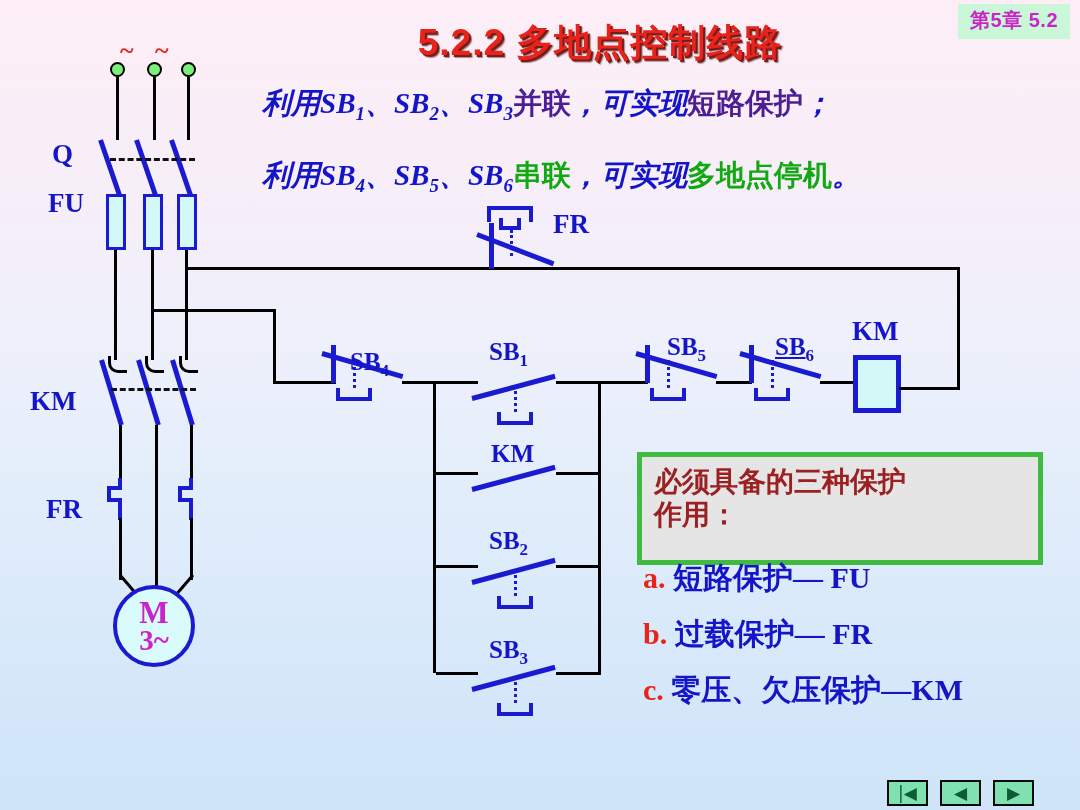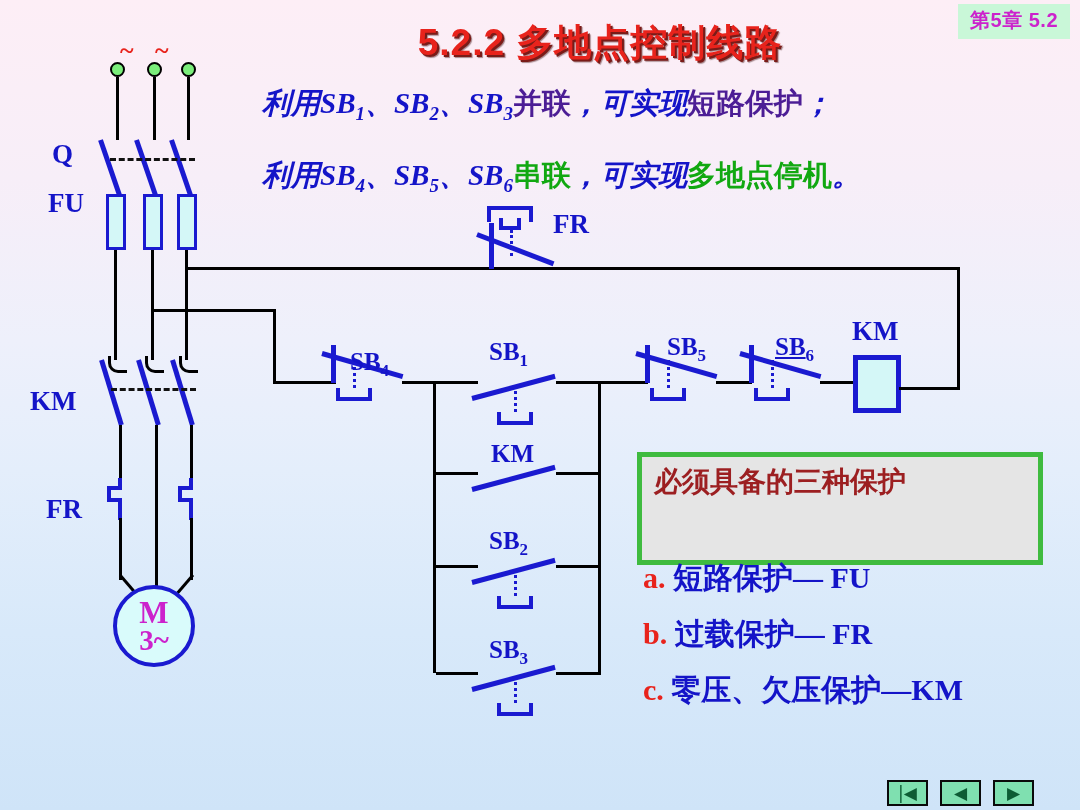--- a/index.html
+++ b/index.html
@@ -277,20 +277,21 @@
   <div class="pb-cap" style="left:754px;top:388px;"></div>
   <div class="lbl lbl-md" style="left:775px;top:333px;text-decoration:underline;"><span>SB</span><sub>6</sub></div>
   <div class="w wh" style="left:820px;top:381px;width:36px;"></div>
 
   <div class="km-coil" style="left:853px;top:355px;"></div>
   <div class="lbl lbl-lg" style="left:852px;top:316px;">KM</div>
   <div class="w wh" style="left:899px;top:387px;width:61px;"></div>
 
   <div class="abs" id="notes-box">
     <div class="note-line">必须具备的三种保护</div>
+    <div class="note-line">作用：</div>
   </div>
 
   <div class="prot-item" style="left:643px;top:614px;">
     <span class="mark">b.</span>
     <span>过载保护— FR</span>
   </div>
   <div class="prot-item" style="left:643px;top:558px;">
     <span class="mark">a.</span>
     <span>短路保护— FU</span>
   </div>

